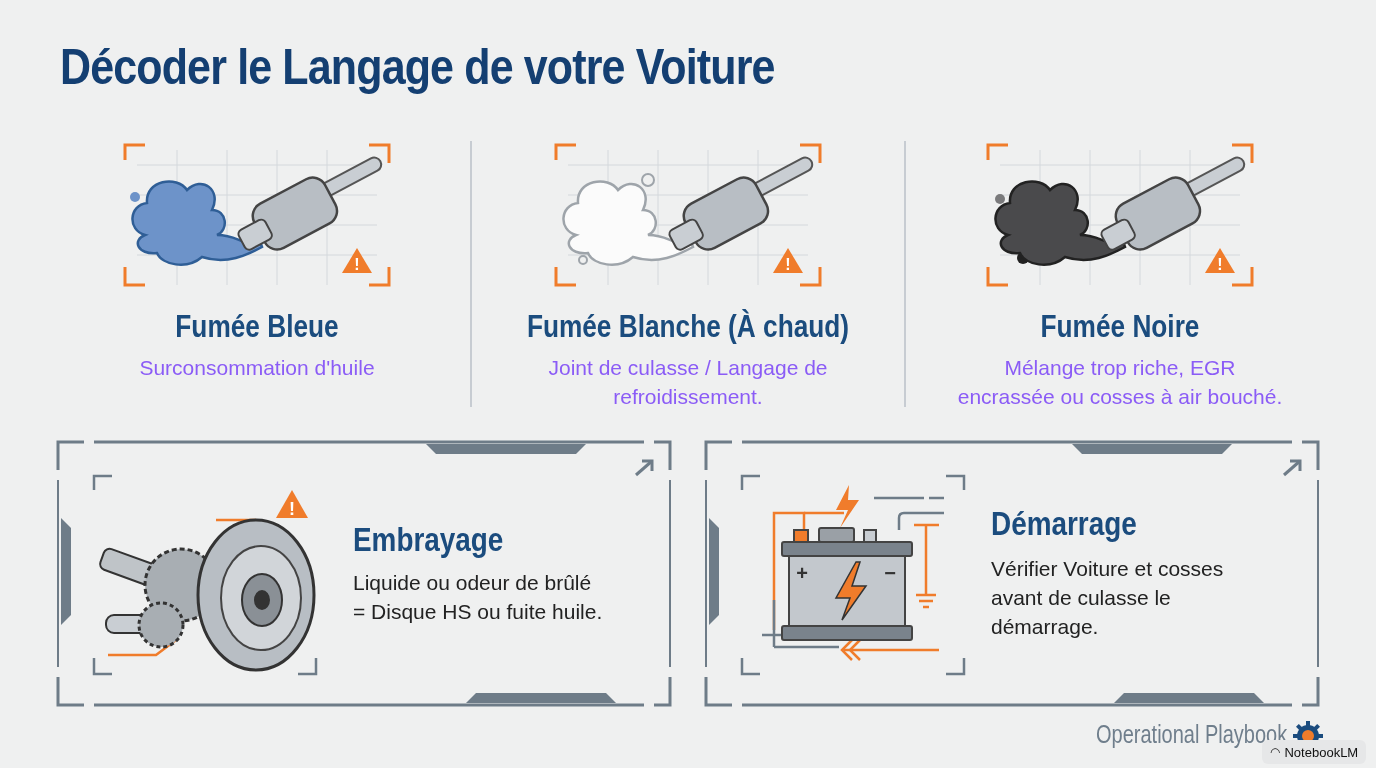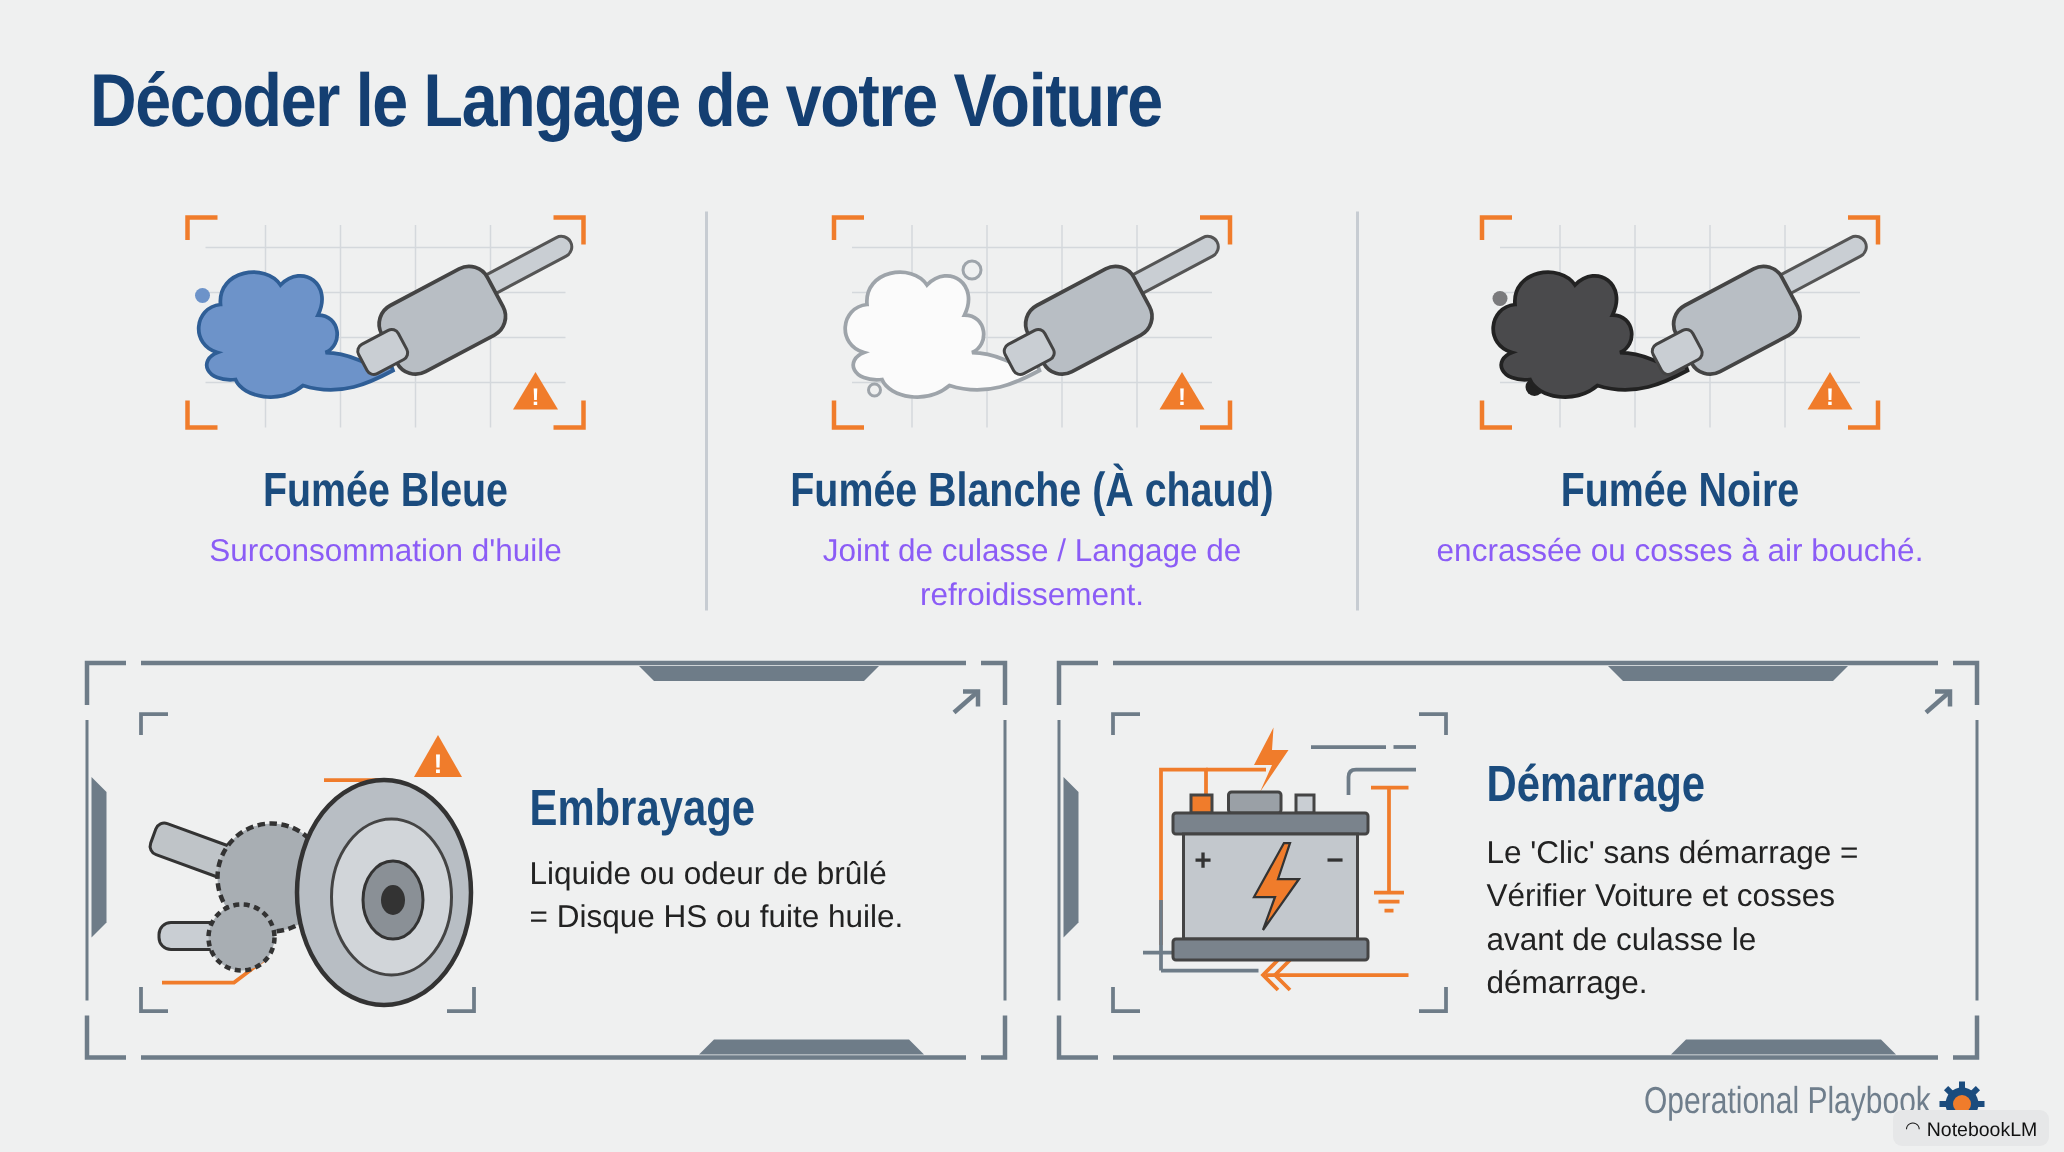--- a/index.html
+++ b/index.html
@@ -157,20 +157,21 @@
         <rect x="175" y="60" width="105" height="14" rx="7" fill="#c9ced3" stroke="#555" stroke-width="2"></rect>
         <rect x="140" y="48" width="80" height="50" rx="14" fill="#b8bec4" stroke="#444" stroke-width="2.5"></rect>
         <rect x="120" y="62" width="30" height="22" rx="5" fill="#c9ced3" stroke="#444" stroke-width="2"></rect>
       </g>
       <path d="M240 135 L225 160 L255 160Z" fill="#f07c2b" transform="translate(0,-22)"></path>
       <text x="240" y="135" font-family="Liberation Sans, sans-serif" font-weight="700" font-size="16" fill="#fff" text-anchor="middle">!</text>
     </svg>
   </div>
   <div class="head">Fumée Noire</div>
   <div class="desc">
+    <div>Mélange trop riche, EGR</div>
     <div>encrassée ou cosses à air bouché.</div>
   </div>
 </div>
 
 <div class="panel" style="left:56px;">
   <svg class="frame" width="618" height="267" viewBox="0 0 618 267">
     <g stroke="#6e7c88" stroke-width="3" fill="none">
       <path d="M2 30 V2 H28"></path>
         <path d="M38 2 H588"></path>
         <path d="M598 2 H614 V30"></path>
@@ -262,21 +263,20 @@
       <rect x="38" y="62" width="130" height="14" rx="2" fill="#7a838c" stroke="#444" stroke-width="2"></rect>
       <rect x="45" y="76" width="116" height="70" fill="#c3c8cd" stroke="#444" stroke-width="2"></rect>
       <rect x="38" y="146" width="130" height="14" rx="2" fill="#7a838c" stroke="#444" stroke-width="2"></rect>
       <text x="58" y="100" font-family="Liberation Sans, sans-serif" font-weight="700" font-size="20" fill="#333" text-anchor="middle">+</text>
       <text x="146" y="100" font-family="Liberation Sans, sans-serif" font-weight="700" font-size="20" fill="#333" text-anchor="middle">−</text>
       <path d="M112 82 L92 118 H106 L98 140 L122 106 H108 L116 82Z" fill="#f07c2b" stroke="#333" stroke-width="1.5"></path>
     </svg>
   </div>
   <div class="ptitle" style="left:287px; top:64px;">Démarrage</div>
   <div class="pdesc" style="left:287px; top:114px;">
-    <div>Le 'Clic' sans démarrage =</div>
     <div>Vérifier Voiture et cosses</div>
     <div>avant de culasse le</div>
     <div>démarrage.</div>
   </div>
 </div>
 
 <div class="footer">Operational Playbook</div>
 <svg class="gear" viewBox="0 0 32 32">
   <g fill="#1b4c7e">
     <circle cx="16" cy="16" r="11"></circle>

